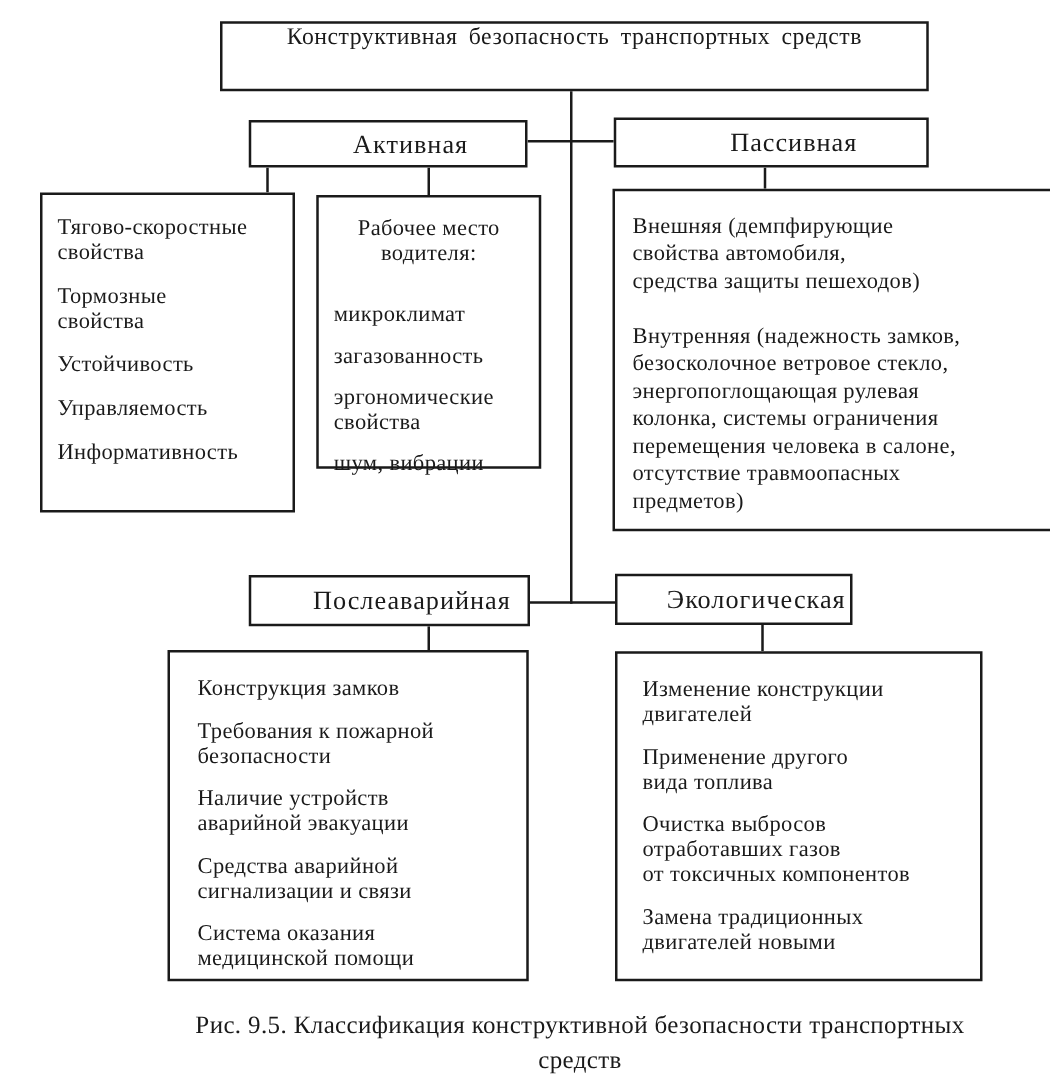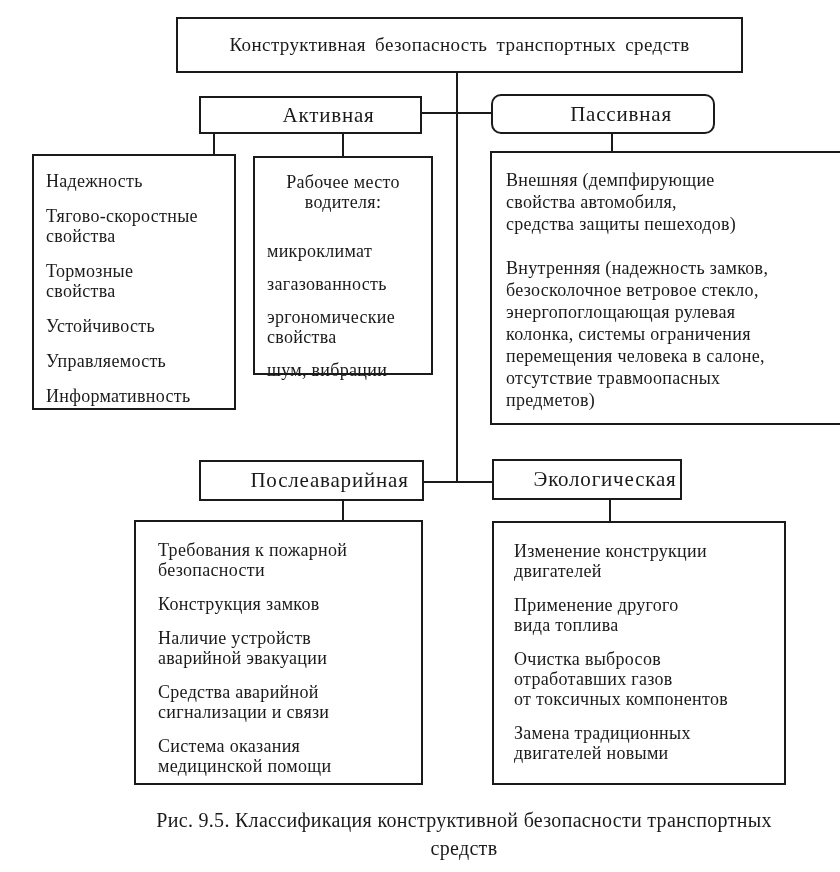--- a/index.html
+++ b/index.html
@@ -15,25 +15,25 @@
     border:2px solid #1a1a1a; background:#ffffff;
   }
   .hdr { display:flex; align-items:center; justify-content:center;
          font-size:21px; letter-spacing:0.8px;padding-left:36px; }
   .content { font-size:18px; line-height:20px; letter-spacing:0.3px; }
   .item { white-space:pre-line; margin-bottom:14px; }
   .para { white-space:pre-line; margin-bottom:22px; }
   .line { position:absolute; background:#1a1a1a; }
 
   #root-box   { left:176px; top:17px;  width:567px; height:56px;
-                display:flex; align-items:center; justify-content:center;
+                display:flex; align-items:flex-start; justify-content:center;
                 font-size:19px; word-spacing:4px; letter-spacing:0.4px; }
 
   #active-hdr  { left:199px; top:96px;  width:223px; height:38px; }
-  #passive-hdr { left:491px; top:94px;  width:224px; height:40px;border-radius:10px; }
+  #passive-hdr { left:491px; top:94px;  width:252px; height:40px; }
   #post-hdr    { left:199px; top:460px; width:225px; height:41px; }
   #eco-hdr     { left:492px; top:459px; width:190px; height:41px; }
 
   #box-active-props    { left:32px;  top:154px; width:204px; height:256px; padding:15px 4px 0 12px; }
   #box-active-props .item { margin-bottom:15px; }
   #box-workplace       { left:253px; top:156px; width:180px; height:219px; padding:14px 4px 0 12px; }
   #box-workplace .item { margin-bottom:13px; }
   #box-workplace .ws-heading { white-space:pre-line; text-align:center; margin-bottom:29px; padding-right:8px; }
   #box-passive-details { left:490px; top:151px; width:360px; height:274px; padding:16px 4px 0 14px; line-height:22px; }
   #box-post-measures   { left:134px; top:520px; width:289px; height:265px; padding:18px 4px 0 22px; }
@@ -78,21 +78,20 @@
   </div>
   <div class="box hdr" id="post-hdr">
     <span>Послеаварийная</span>
   </div>
   <div class="box hdr" id="eco-hdr">
     <span>Экологическая</span>
   </div>
 
   <div class="box content" id="box-active-props">
 
-      <div class="item">Надежность</div>
 
       <div class="item">Тягово-скоростные
 свойства</div>
 
       <div class="item">Тормозные
 свойства</div>
 
       <div class="item">Устойчивость</div>
 
       <div class="item">Управляемость</div>
@@ -126,24 +125,24 @@
 безосколочное ветровое стекло,
 энергопоглощающая рулевая
 колонка, системы ограничения
 перемещения человека в салоне,
 отсутствие травмоопасных
 предметов)</div>
     </div>
 
   <div class="box content" id="box-post-measures">
 
+      <div class="item">Конструкция замков</div>
+
       <div class="item">Требования к пожарной
 безопасности</div>
-
-      <div class="item">Конструкция замков</div>
 
       <div class="item">Наличие устройств
 аварийной эвакуации</div>
 
       <div class="item">Средства аварийной
 сигнализации и связи</div>
 
       <div class="item">Система оказания
 медицинской помощи</div>
     </div>

